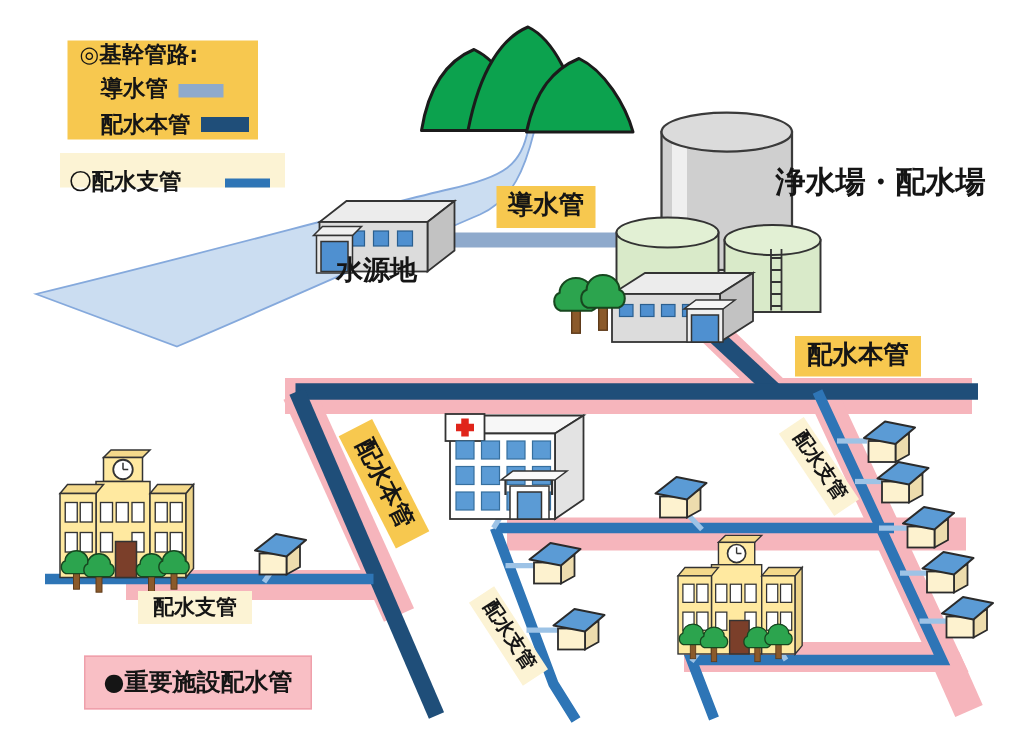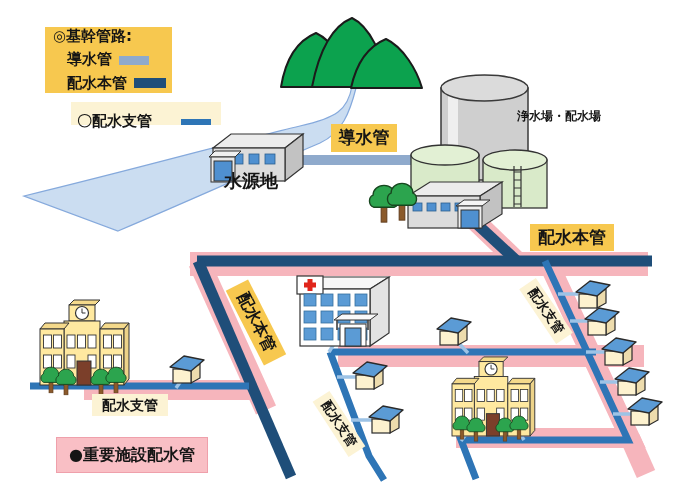--- a/index.html
+++ b/index.html
@@ -10,23 +10,23 @@
        justify-content:center;white-space:nowrap;box-sizing:border-box;line-height:1.15;}
   .gold{background:#F7C84F;}
   .cream{background:#FCF3D4;}
   .pinkbox{background:#F9BFC5;border:1px solid #EFA0AB;}
   .plain{background:transparent;}
   #legend-trunk{left:45px;top:27px;width:127px;height:66px;flex-direction:column;
        align-items:flex-start;justify-content:center;padding:4px 8px;gap:6px;font-size:15px;}
   .lrow{display:flex;align-items:center;gap:7px;margin-left:14px;}
   .sw{display:inline-block;flex:none;}
   #legend-branch{left:40px;top:102px;width:150px;height:23px;justify-content:space-between;
-       padding:16px 10px 0 6px;font-size:15px;margin-left:31px;}
+       padding:16px 10px 0 6px;font-size:15px;}
   #lbl-conduit{left:331px;top:124px;width:66px;height:28px;font-size:17px;}
-  #lbl-plant{left:517px;top:110px;font-size:12px;}
+  #lbl-plant{left:517px;top:110px;font-size:20px;}
   #lbl-source{left:224px;top:171px;font-size:18px;}
   #lbl-main1{left:530px;top:224px;width:84px;height:27px;font-size:17px;}
   #lbl-main2{left:214px;top:310px;width:84px;height:25px;font-size:16px;transform:rotate(63deg);}
   #lbl-branch-right{left:513px;top:301px;width:66px;height:20px;font-size:13px;transform:rotate(56deg);}
   #lbl-branch-left{left:92px;top:394px;width:76px;height:22px;font-size:14px;}
   #lbl-branch-center{left:306px;top:414px;width:66px;height:20px;font-size:13px;transform:rotate(57deg);}
   #lbl-important{left:56px;top:437px;width:152px;height:36px;font-size:16px;}
 </style>
 </head>
 <body>

